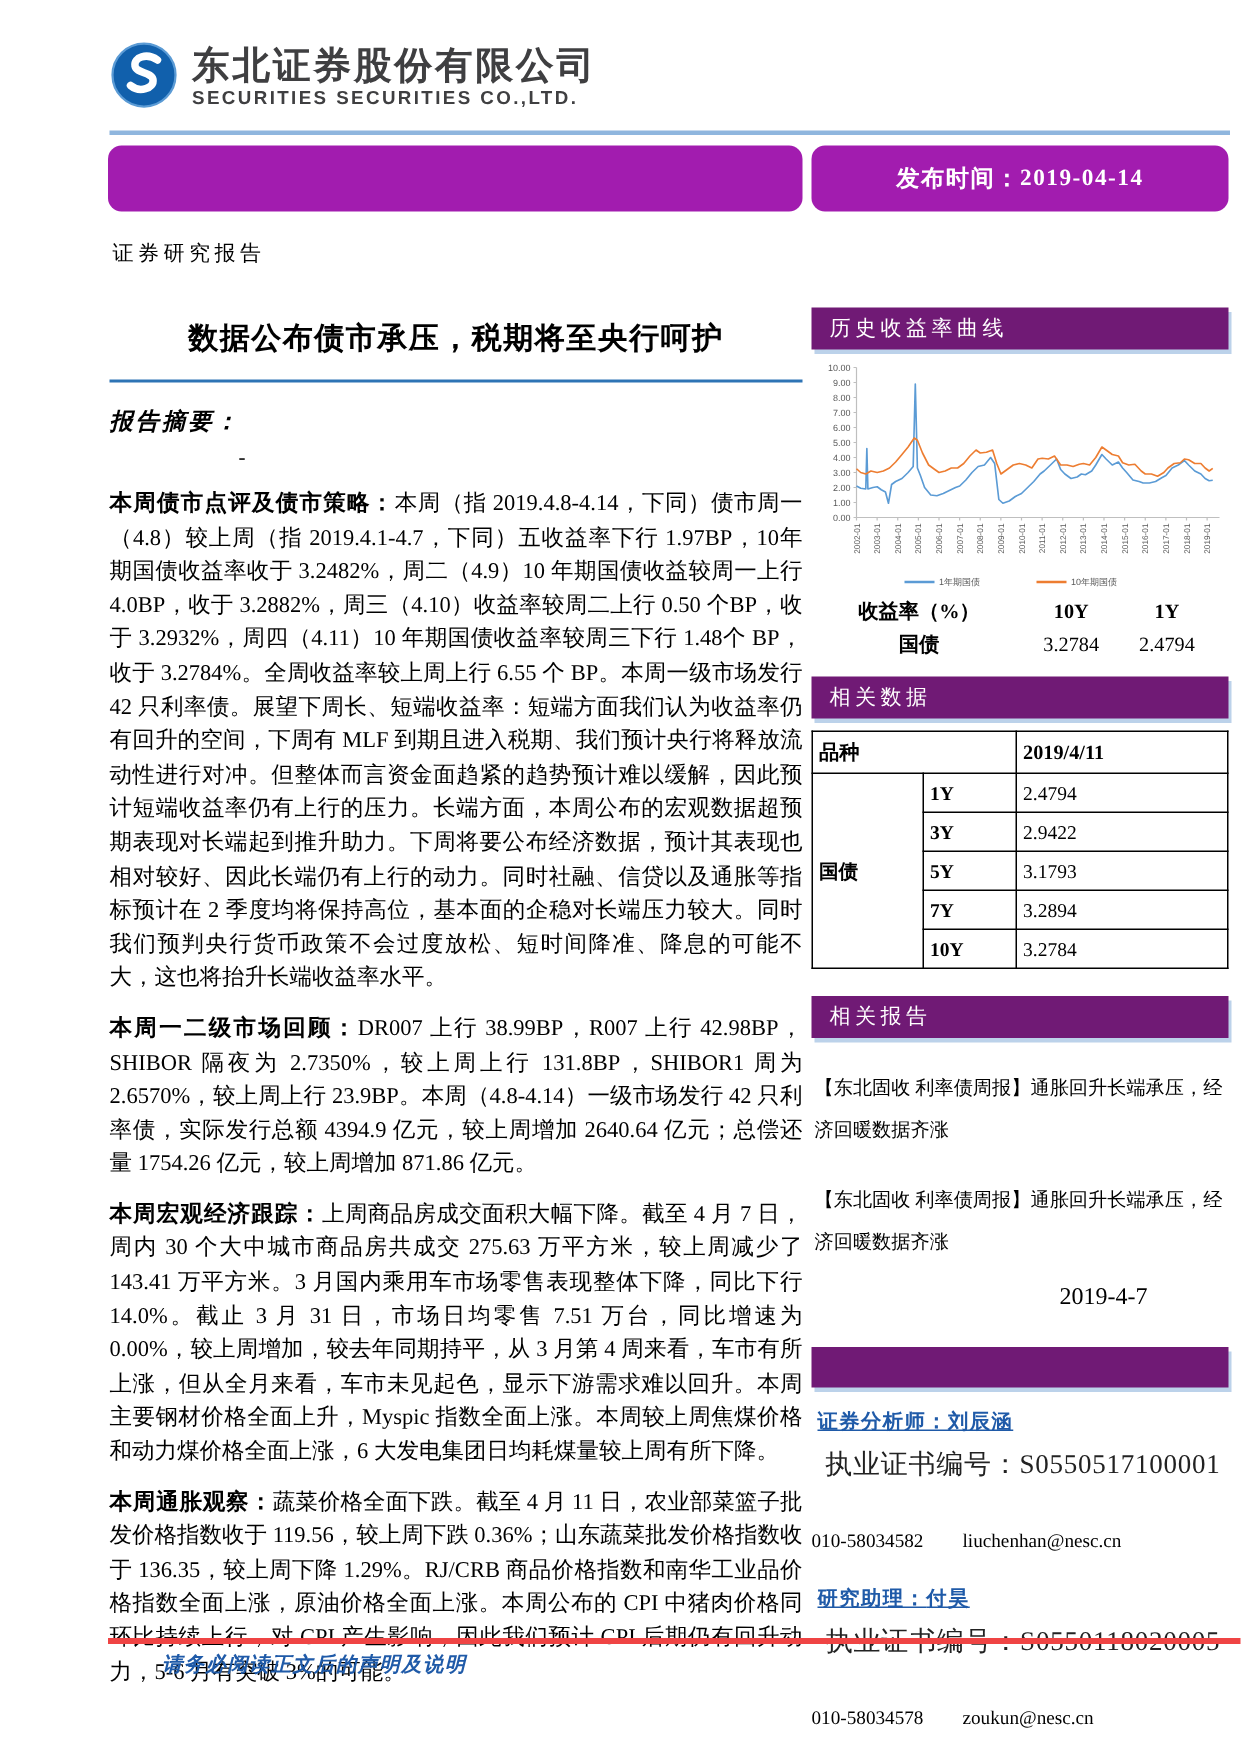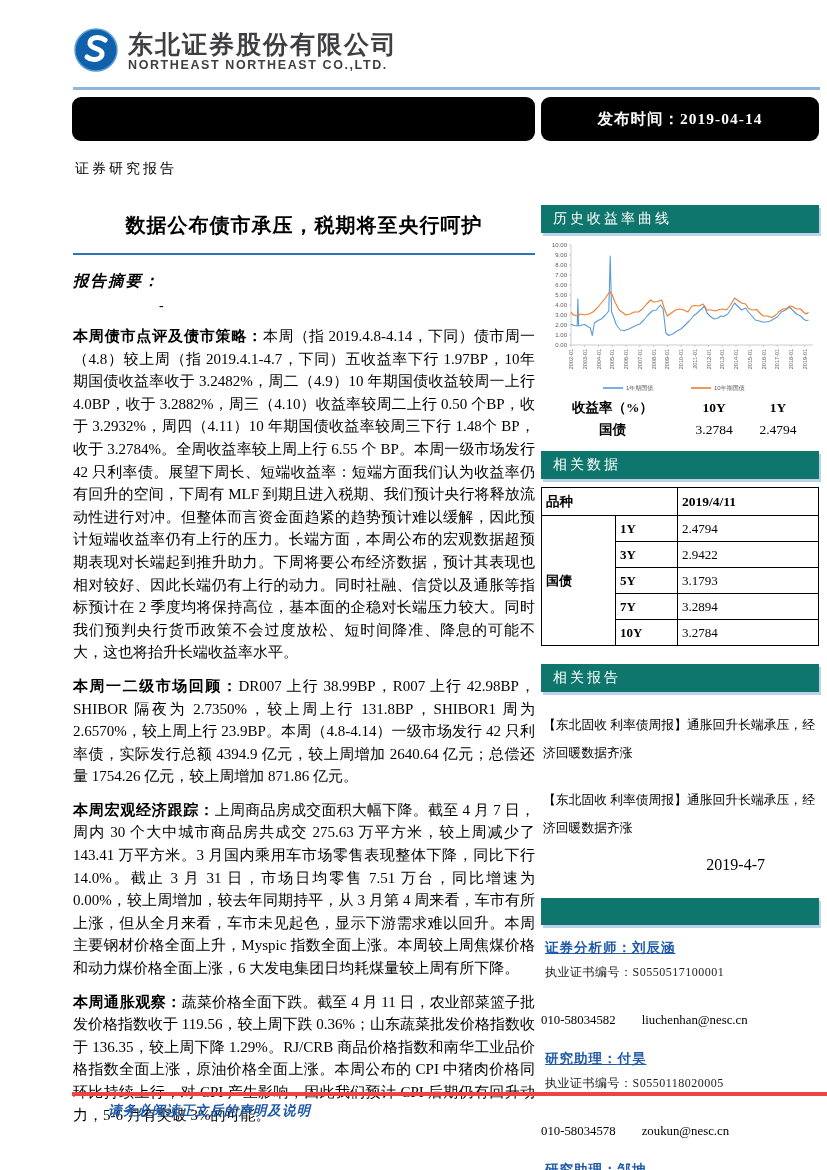--- a/index.html
+++ b/index.html
@@ -10,41 +10,41 @@
   }
   .page { position:absolute; inset:0; }
 
   
   .co-header { position:absolute; left:74px; top:28px; display:flex; align-items:flex-end; gap:10px; }
   .logo { width:44px; height:44px; }
   .co-cn { font-family:"Liberation Sans", sans-serif; font-weight:bold; font-size:25px; color:#3f3f41; letter-spacing:2px; line-height:1.1; }
   .co-en { font-family:"Liberation Sans", sans-serif; font-weight:bold; font-size:12.5px; color:#3f3f41; letter-spacing:1.6px; }
   .header-rule { position:absolute; left:73px; top:87px; width:747px; height:3px; background:#8fb6de; }
 
-  .banner { position:absolute; top:97px; height:44px; background:#000000; border-radius:9px; }
+  .banner { position:absolute; top:97px; height:44px; background:#a21caf; border-radius:9px; }
   .banner-left  { left:72px;  width:463px; }
   .banner-right { left:541px; width:278px; display:flex; align-items:center; justify-content:center; }
   .banner-right span { color:#fff; font-weight:bold; font-size:15.5px; letter-spacing:1px; }
 
   .report-type { position:absolute; left:75px; top:160px; font-size:14px; letter-spacing:3px; }
 
   
   .main-col { position:absolute; left:73px; top:206px; width:462px; }
   .doc-title { text-align:center; font-size:20px; font-weight:bold; letter-spacing:1px; margin-top:6px; }
   .title-rule { height:2px; background:#2e74b5; margin-top:14px; }
   .summary-label { font-weight:bold; font-style:italic; font-size:15.5px; margin-top:16px; letter-spacing:2px; }
   .summary-bullet { margin:6px 0 0 86px; font-size:14px; }
   .paras { margin-top:4px; }
   .para { font-size:15px; line-height:22.6px; text-align:justify; margin-top:11px; }
   .para b { letter-spacing:0.5px; }
 
   
   .sidebar { position:absolute; left:541px; top:205px; width:278px; font-family:"Liberation Serif", serif; }
   .side-banner {
-    background:#0f766e; color:#fff; font-size:14px; letter-spacing:3px;
+    background:#701a75; color:#fff; font-size:14px; letter-spacing:3px;
     padding:5px 10px 5px 12px; box-shadow:2px 3px 0 #bcd2ea; position:relative;
   }
   .chart-wrap { margin-top:8px; }
   .chart-wrap svg { width:278px; height:152px; display:block; }
 
   .yield-mini { width:96%; margin:4px 0 10px 2px; font-size:13.5px; border-collapse:collapse; }
   .yield-mini td, .yield-mini th { padding:2px 0; }
   .yield-mini th { font-weight:bold; text-align:center;margin-top:15px; }
   .yield-mini .lbl { font-weight:bold; text-align:center; }
   .yield-mini .num { text-align:center; }
@@ -57,41 +57,41 @@
 
   .reports { margin:10px 2px 16px 2px; }
   .report-item { font-size:12.8px; line-height:2.15; margin-bottom:6px; cursor:pointer;margin-top:20px; }
   .report-date { text-align:right; padding-right:52px; line-height:2.1; }
 
   .empty-banner { height:27px; margin-top:8px; }
 
   .analysts { margin-top:14px; }
   .analyst { margin-bottom:22px; }
   .analyst-head { color:#1f5aa8; font-weight:bold; font-size:13.5px; text-decoration:underline; letter-spacing:1px; margin-bottom:7px; margin-left:4px;}
-  .analyst-cert { font-size:12px; color:#222; margin-left:4px; margin-bottom:6px; letter-spacing:0.5px; }
+  .analyst-cert { font-size:18px; color:#222; margin-left:4px; margin-bottom:6px; letter-spacing:0.5px;text-align:center; }
   .analyst-contact { font-size:12.8px; display:flex; gap:26px;margin-top:32px; }
 
   
   .footer { position:absolute; left:72px; top:1092px; width:760px; border-top:4px solid #ef4444; padding-top:5px; }
   .footer span { margin-left:36px; color:#1f5aa8; font-weight:bold; font-style:italic; font-size:13.5px; letter-spacing:1px; }
 </style>
 </head>
 <body>
 
 <div class="page">
 
   <div class="co-header">
     <svg class="logo" viewBox="0 0 44 44">
       <circle cx="22" cy="22" r="21" fill="#1160ac"></circle>
       <circle cx="22" cy="22" r="21" fill="none" stroke="#5b9bd5" stroke-width="1.5"></circle>
       <path d="M31 12 c-7 -5 -16 -2 -15 4 c1 5 11 4 12 9 c1 6 -9 9 -15 4" fill="none" stroke="#ffffff" stroke-width="5" stroke-linecap="round"></path>
     </svg>
     <div>
       <div class="co-cn">东北证券股份有限公司</div>
-      <div class="co-en">NORTHEAST NORTHEAST CO.,LTD.</div>
+      <div class="co-en">SECURITIES SECURITIES CO.,LTD.</div>
     </div>
   </div>
   <div class="header-rule"></div>
 
   <div class="banner banner-left"></div>
   <div class="banner banner-right">
     <span>发布时间：</span>
     <span>2019-04-14</span>
   </div>
 

